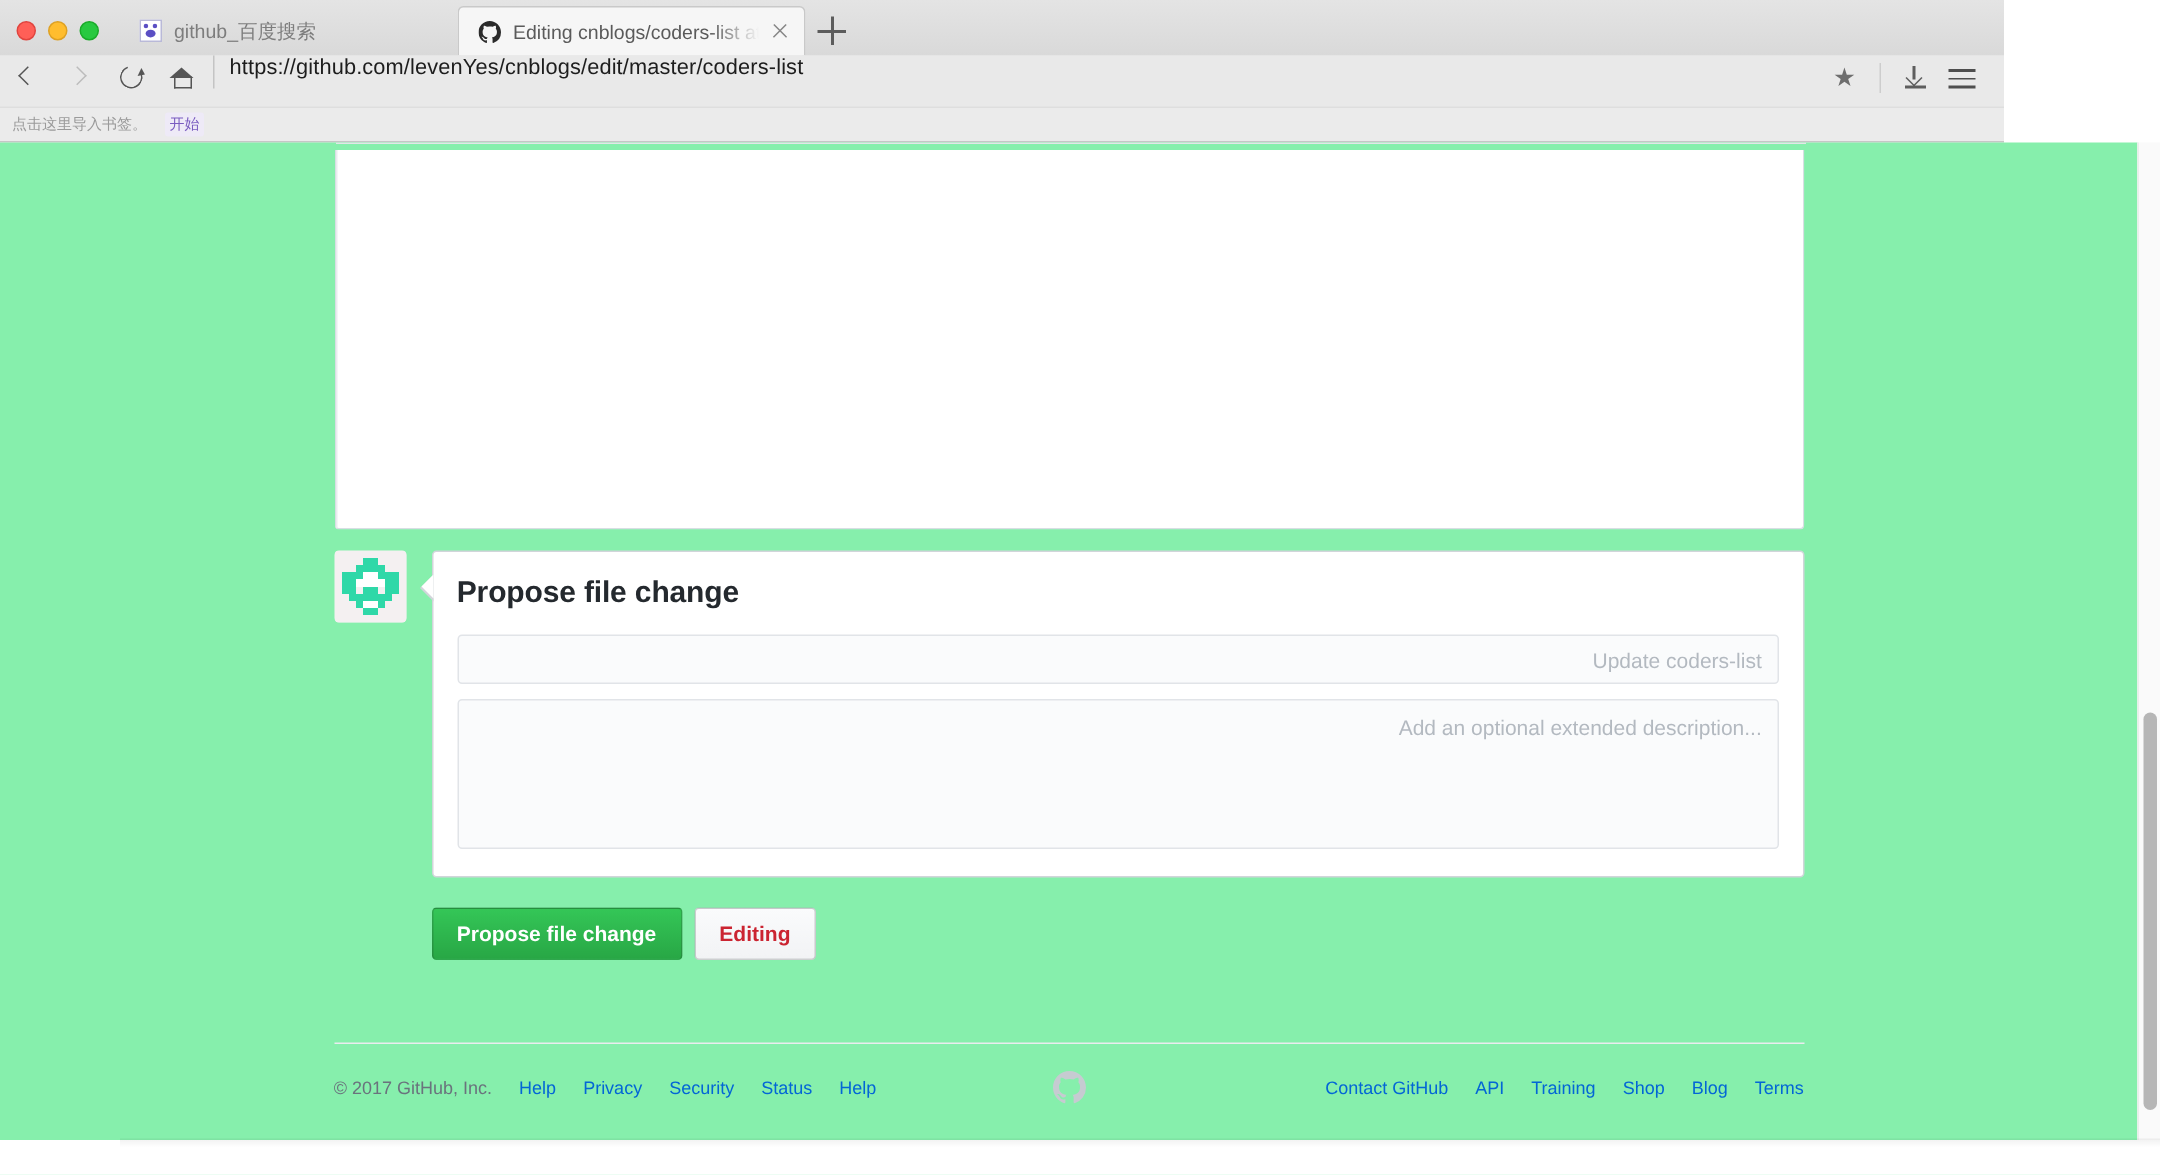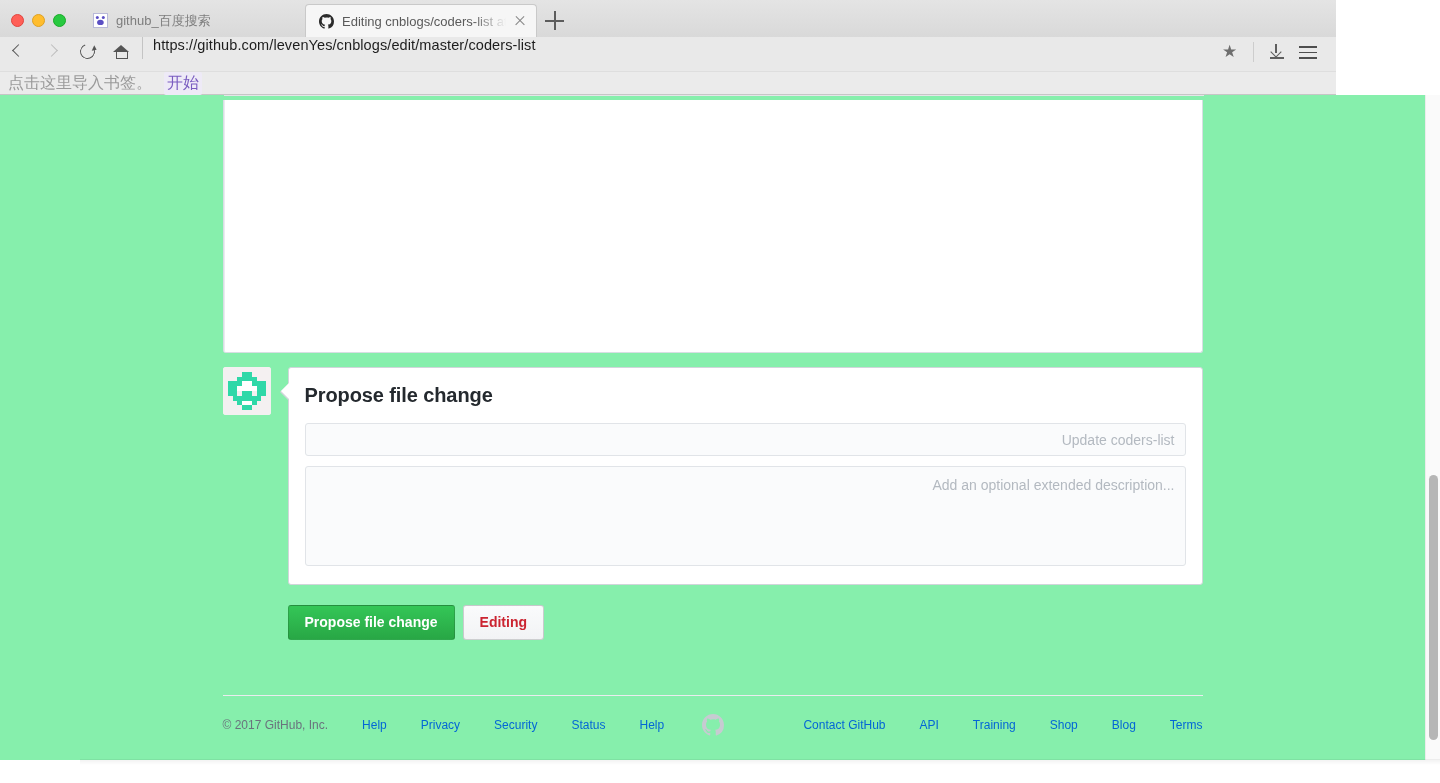--- a/index.html
+++ b/index.html
@@ -256,21 +256,21 @@
   .sep-bar { width: 1px; height: 20px; background: #cdcdcd; margin: 0 6px; }
 
   
   .bookmark-bar {
     position: relative;
     height: 23px;
     background: #ebebeb;
     display: flex;
     align-items: center;
     padding-left: 8px;
-    font-size: 16px;
+    font-size: 10px;
     border-top: 1px solid #dedede;
   }
   .bm-hint { color: #9a9a9a; }
   .bm-start {
     color: #7a5cc0;
     margin-left: 12px;
     background: #eeeaf7;
     padding: 1px 3px;
     border-radius: 2px;
   }
@@ -424,21 +424,21 @@
     margin: 55px auto 0 auto;
     border-top: 1px solid #eaecef;
     padding-top: 18px;
     display: flex;
     align-items: center;
     font-size: 12px;
   }
   .footer-left, .footer-right {
     display: flex;
     align-items: center;
-    gap: 16px;
+    gap: 0;
     flex: 1 1 0;
   }
   .footer-right { justify-content: flex-end; }
   .copyright { color: #6a737d; margin-right: 18px; }
   .footer a {
     color: #0366d6;
     text-decoration: none;
     margin-right: 18px;
   }
   .footer-right a { margin-right: 0; margin-left: 18px; }

